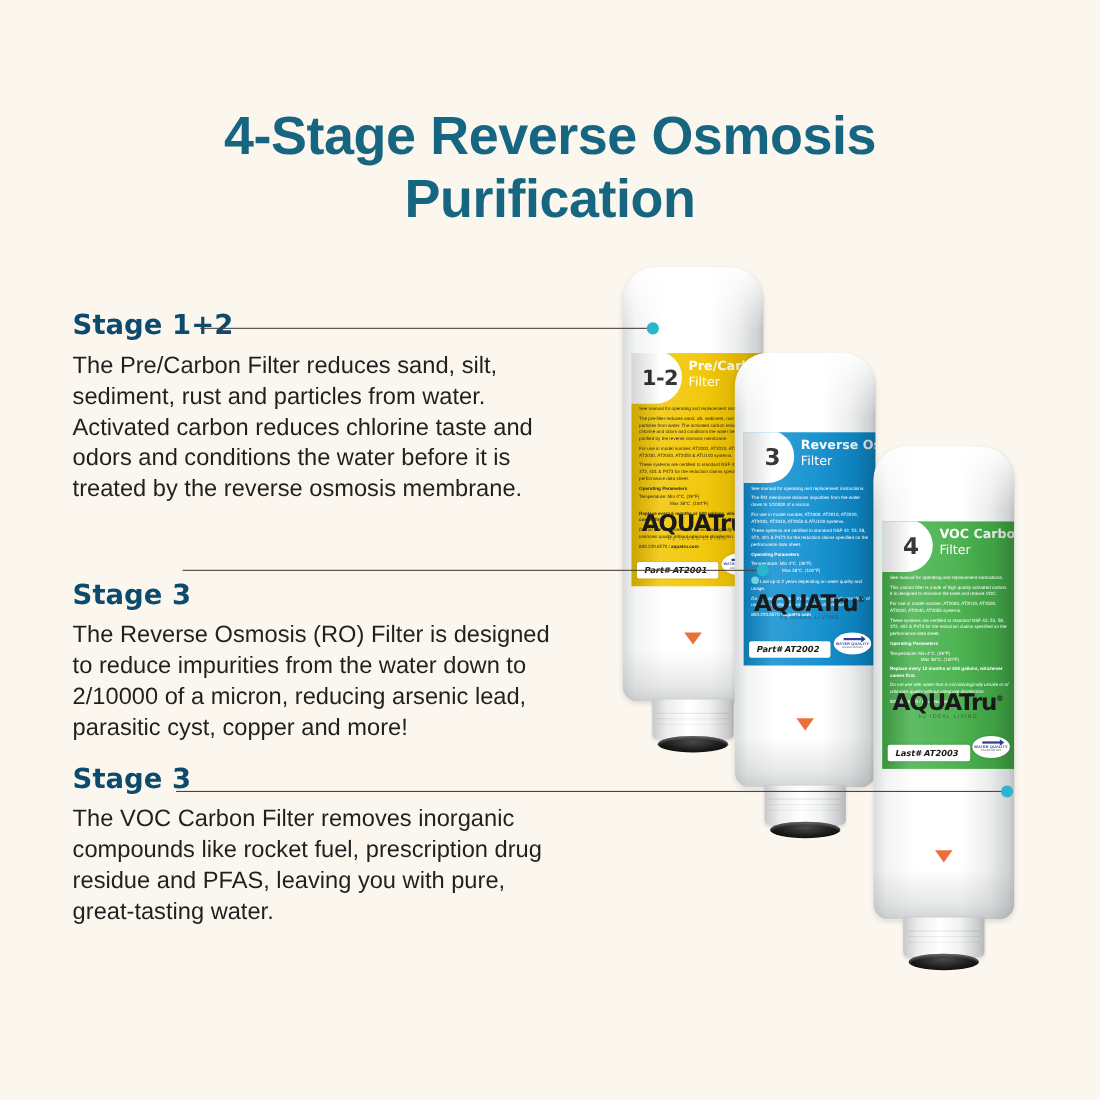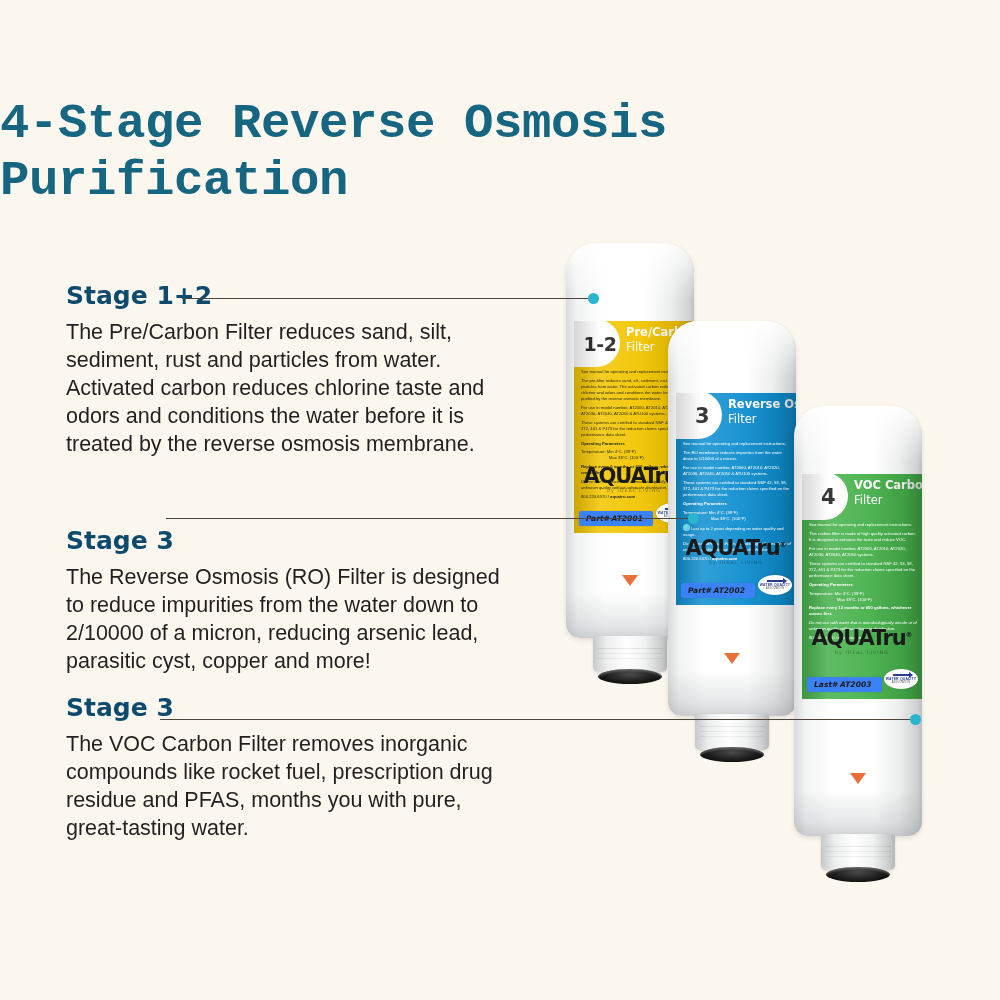--- a/index.html
+++ b/index.html
@@ -19,27 +19,27 @@
     width: 1000px;
     height: 1000px;
   }
 
   
   .title {
     position: absolute;
     top: 96px;
     left: 0;
     width: 1000px;
-    text-align: left;
+    text-align: center;
     color: #176681;
     font-weight: bold;
     font-size: 49px;
     line-height: 1.17;
     letter-spacing: -0.4px;
-    font-family: Liberation Mono, monospace;
+    font-family: Liberation Sans, sans-serif;
   }
 
   
   .stage-block { position: absolute; left: 66px; width: 440px; }
   .stage-block.s1 { top: 283px; }
   .stage-block.s2 { top: 528px; }
   .stage-block.s3 { top: 695px; }
 
   .stage-head {
     color: #0c4a6e;
@@ -299,21 +299,21 @@
     font-size: 4.6px;
     letter-spacing: 1.1px;
     font-family: "DejaVu Sans", sans-serif;
   }
 
   
   .lbl-part {
     position: absolute;
     left: 5px;
     bottom: 7px;
-    background: #3b82f6;
+    background: #ffffff;
     color: #1a1a1a;
     font-style: italic;
     font-weight: bold;
     font-size: 7.6px;
     padding: 3px 10px 3px 7px;
     border-radius: 2px;
     z-index: 3;
     font-family: "DejaVu Sans", sans-serif;
     box-shadow: 0 0 2px rgba(0,0,0,0.12);
   }
@@ -378,21 +378,21 @@
   <div class="stage-block s1">
     <div class="stage-head">Stage 1+2</div>
     <div class="stage-body">The Pre/Carbon Filter reduces sand, silt, sediment, rust and particles from water. Activated carbon reduces chlorine taste and odors and conditions the water before it is treated by the reverse osmosis membrane.</div>
   </div>
   <div class="stage-block s2">
     <div class="stage-head">Stage 3</div>
     <div class="stage-body">The Reverse Osmosis (RO) Filter is designed to reduce impurities from the water down to 2/10000 of a micron, reducing arsenic lead, parasitic cyst, copper and more!</div>
   </div>
   <div class="stage-block s3">
     <div class="stage-head">Stage 3</div>
-    <div class="stage-body">The VOC Carbon Filter removes inorganic compounds like rocket fuel, prescription drug residue and PFAS, months you with pure, great-tasting water.</div>
+    <div class="stage-body">The VOC Carbon Filter removes inorganic compounds like rocket fuel, prescription drug residue and PFAS, leaving you with pure, great-tasting water.</div>
   </div>
 
   <div class="filter f1">
     <div class="f-body">
       <div class="f-shoulder"></div>
       <div class="f-arrow"></div>
 
       <div class="f-label">
         <div class="lbl-head">
           <div class="lbl-notch"></div>

